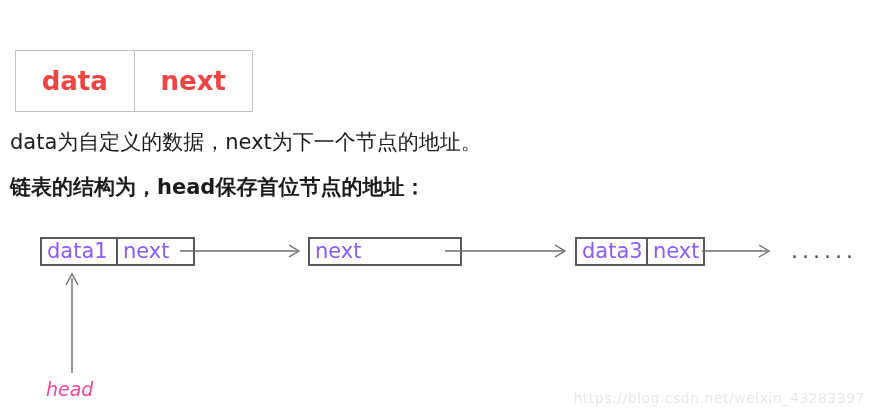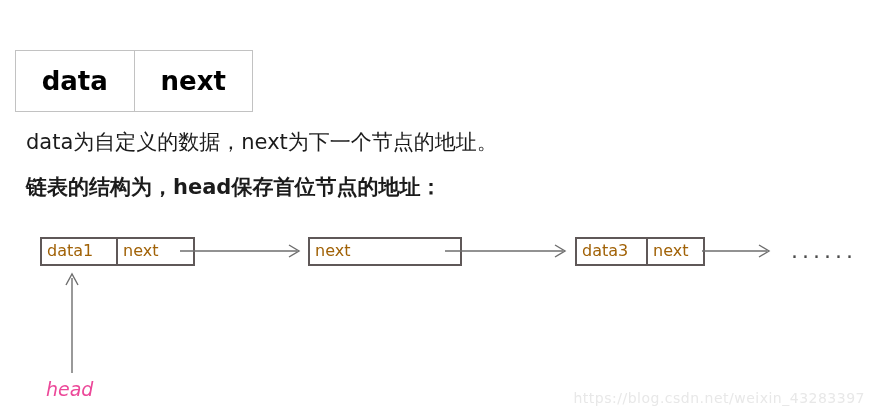--- a/index.html
+++ b/index.html
@@ -9,35 +9,35 @@
     color:#1b1b1b; overflow:hidden;
   }
   .intro { position:absolute; left:10px; top:7px; font-size:21px; white-space:nowrap; }
 
   .node-table {
     position:absolute; left:15px; top:50px; width:238px; height:62px;
     display:flex; border:1px solid #c2c2c2; box-sizing:border-box; background:#fff;
   }
   .node-table .cell {
     flex:1; display:flex; align-items:center; justify-content:center;
-    font-weight:bold; font-size:26px; color:#000000;
+    font-weight:bold; font-size:26px; color:#ef4444;
   }
   .node-table .cell.first { border-right:1px solid #c2c2c2; }
 
-  .para { position:absolute; left:26px; font-size:21px; white-space:nowrap; }
+  .para { position:absolute; left:10px; font-size:21px; white-space:nowrap; }
   .p1 { top:128px; }
   .p2 { top:173px;font-weight:bold; }
 
   .node {
     position:absolute; top:237px; height:29px;
     border:2px solid #5f5858; box-sizing:border-box;
     display:flex; background:#ffffff; z-index:1;
   }
   .ncell {
-    font-size:16px; color:#a16207; line-height:24px; padding-left:5px;
+    font-size:21px; color:#8b5cf6; line-height:24px; padding-left:5px;
     box-sizing:border-box; white-space:nowrap; overflow:hidden;
   }
   .ndata { border-right:2px solid #5f5858; }
   .nnext { flex:1; }
 
   .arrows { position:absolute; left:0; top:0; width:878px; height:418px;
             pointer-events:none; z-index:3; }
   .arrows path { stroke:#6e6e6e; stroke-width:1.4; fill:none; }
 
   .ellipsis { position:absolute; left:791px; top:238px; font-size:22px;

